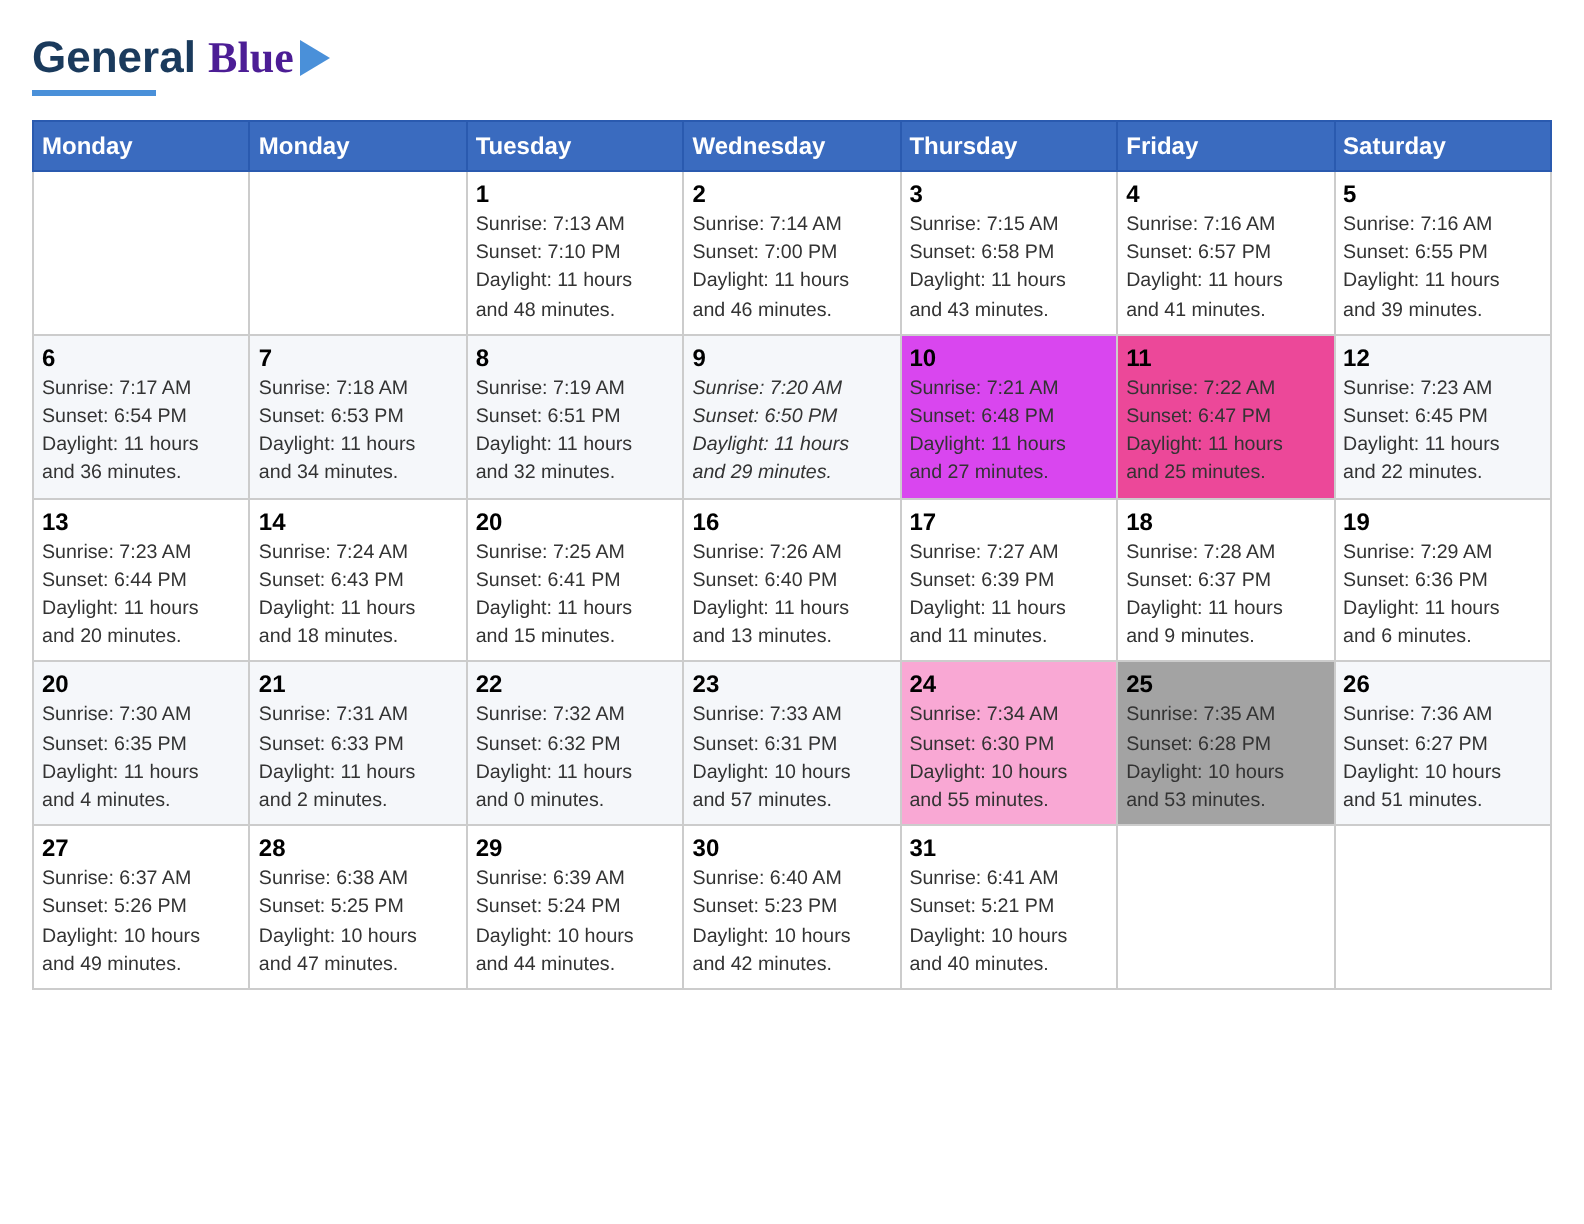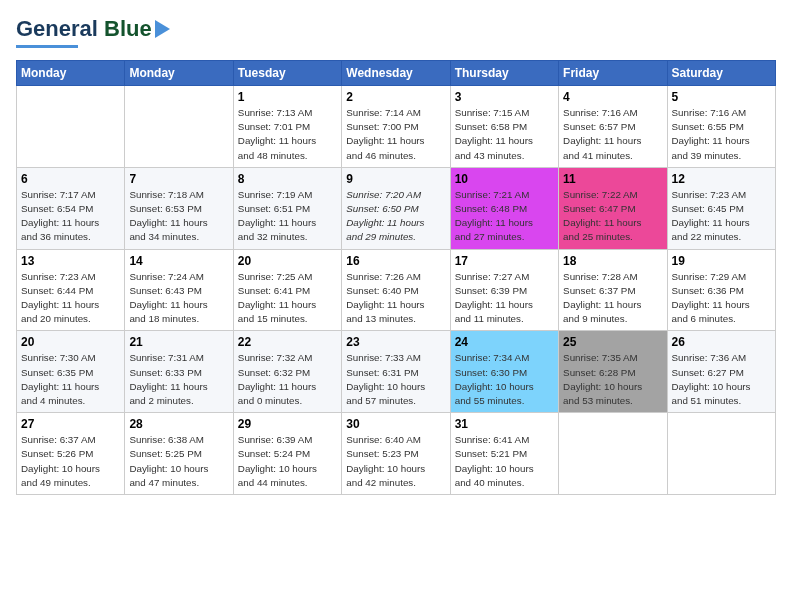--- a/index.html
+++ b/index.html
@@ -70,21 +70,21 @@
     }
     .empty-cell { background: #fff !important; }
   </style>
 </head>
 <body>
 
 <div class="header">
   <div class="logo">
     <div style="display:flex;align-items:center;">
       <span style="font-size:22px;font-weight:bold;color:#1a3a5c;">General
-        <span style="color:#14532d;">Blue</span>
+        <span style="color:#4c1d95;font-family:Liberation Serif, serif;">Blue</span>
       </span>
       <span style="display:inline-block;width:0;height:0;border-top:9px solid transparent;border-bottom:9px solid transparent;border-left:15px solid #4a90d9;margin-left:3px;vertical-align:middle;"></span>
     </div>
     <div style="width:62px;height:3px;background:#4a90d9;margin-top:3px;"></div>
   </div>
   <div class="title-block">
     <div class="month-title"></div>
     <div class="location"></div>
   </div>
 </div>
@@ -101,21 +101,21 @@
         <th>Saturday</th>
       </tr>
   </thead>
   <tbody id="calendar-body">
   <tr>
         <td class="empty-cell"></td>
         <td class="empty-cell"></td>
         <td>
           <span class="day-num">1</span>
           <div class="day-info" style="white-space: pre-line;">Sunrise: 7:13 AM
-Sunset: 7:01 PM
+Sunset: 7:10 PM
 Daylight: 11 hours
 and 48 minutes.</div>
         </td>
         <td>
           <span class="day-num">2</span>
           <div class="day-info" style="white-space: pre-line;">Sunrise: 7:14 AM
 Sunset: 7:00 PM
 Daylight: 11 hours
 and 46 minutes.</div>
         </td>
@@ -265,21 +265,21 @@
 Daylight: 11 hours
 and 0 minutes.</div>
         </td>
         <td style="background: rgb(245, 247, 250);">
           <span class="day-num">23</span>
           <div class="day-info" style="white-space: pre-line;">Sunrise: 7:33 AM
 Sunset: 6:31 PM
 Daylight: 10 hours
 and 57 minutes.</div>
         </td>
-        <td style="background: #7dd3fc;">
+        <td style="background: #f9a8d4;">
           <span class="day-num">24</span>
           <div class="day-info" style="white-space: pre-line;">Sunrise: 7:34 AM
 Sunset: 6:30 PM
 Daylight: 10 hours
 and 55 minutes.</div>
         </td>
         <td style="background: #a3a3a3; margin-top: 36px;">
           <span class="day-num">25</span>
           <div class="day-info" style="white-space: pre-line;">Sunrise: 7:35 AM
 Sunset: 6:28 PM

